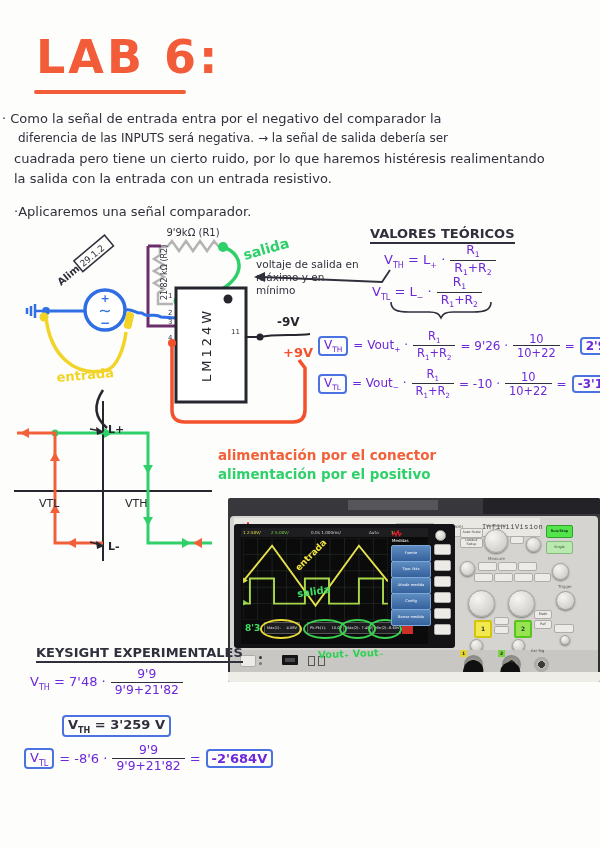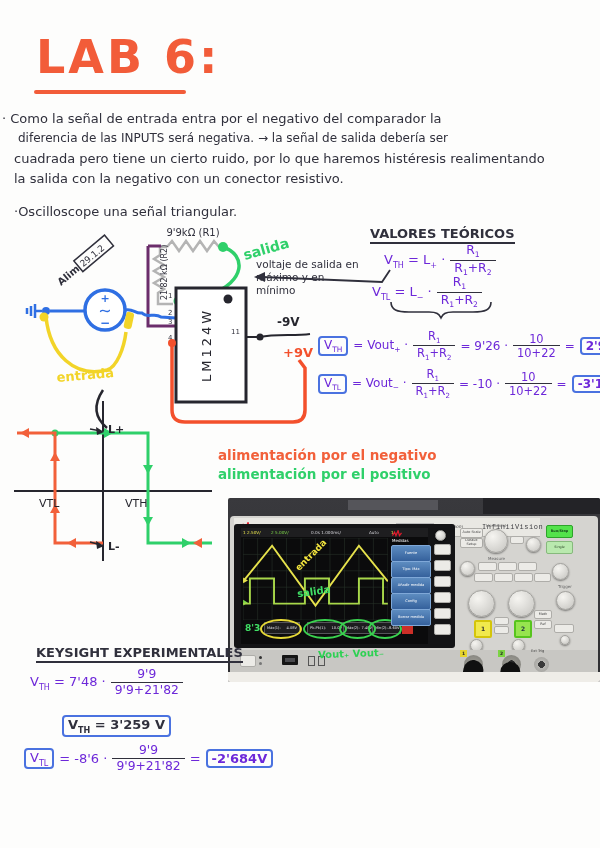--- a/index.html
+++ b/index.html
@@ -33,22 +33,22 @@
 </style>
 </head>
 <body>
 
 <div class="abs" style="left:36px;top:30px;font-size:46px;font-weight:bold;color:#f25c39;letter-spacing:3px;">LAB 6:</div>
 <div class="abs" style="left:34px;top:90px;width:152px;height:4px;background:#f25c39;border-radius:2px;"></div>
 
 <div class="abs ink" style="left:2px;top:111px;font-size:13px;">· Como la señal de entrada entra por el negativo del comparador la</div>
 <div class="abs ink" style="left:18px;top:131px;font-size:12px;">diferencia de las INPUTS será negativa. → la señal de salida debería ser</div>
 <div class="abs ink" style="left:14px;top:151px;font-size:13px;">cuadrada pero tiene un cierto ruido, por lo que haremos histéresis realimentando</div>
-<div class="abs ink" style="left:14px;top:171px;font-size:13px;">la salida con la negativo con un conector resistivo.</div>
-<div class="abs ink" style="left:14px;top:204px;font-size:13px;">·Oscilloscope una señal triangular.</div>
+<div class="abs ink" style="left:14px;top:171px;font-size:13px;">la salida con la entrada con un entrada resistivo.</div>
+<div class="abs ink" style="left:14px;top:204px;font-size:13px;">·Aplicaremos una señal comparador.</div>
 
 <svg class="abs" style="left:15px;top:220px;" width="320" height="215" viewBox="0 0 320 215">
 
   <text x="178" y="16" font-size="10" fill="#30303c" text-anchor="middle">9'9kΩ (R1)</text>
 
   <path d="M152,27 l5,-6 l7,10 l7,-10 l7,10 l7,-10 l7,10 l7,-10 l5,6" stroke="#b4b4b4" stroke-width="2.5" fill="none"></path>
 
   <path d="M145,27 V35 l-6,4 l10,6 l-10,6 l10,6 l-10,6 l10,6 l-6,4 V80 V84 H158" stroke="#b4b4b4" stroke-width="2.5" fill="none"></path>
   <path d="M145,27 H152" stroke="#b4b4b4" stroke-width="2.5" fill="none"></path>
   <text x="152" y="80" font-size="8" fill="#30303c" transform="rotate(-90 152 80)">21'82 kΩ (R2)</text>
@@ -197,21 +197,21 @@
   <path d="M78,34 L89,36" stroke="#26262e" stroke-width="1.6"></path>
   <polygon points="92,37 84,32 85,40" fill="#26262e"></polygon>
   <path d="M78,147 L89,150" stroke="#26262e" stroke-width="1.6"></path>
   <polygon points="92,151 84,146 85,154" fill="#26262e"></polygon>
   <text x="96" y="38" font-size="11" fill="#26262e" font-weight="bold">L+</text>
   <text x="96" y="155" font-size="11" fill="#26262e" font-weight="bold">L-</text>
   <text x="27" y="112" font-size="11" fill="#26262e">VTL</text>
   <text x="113" y="112" font-size="11" fill="#26262e">VTH</text>
 </svg>
 
-<div class="abs" style="left:218px;top:447px;font-size:13.5px;font-weight:bold;color:#f2603a;">alimentación por el negativo</div>
+<div class="abs" style="left:218px;top:447px;font-size:13.5px;font-weight:bold;color:#f2603a;">alimentación por el conector</div>
 <div class="abs" style="left:218px;top:466px;font-size:13.5px;font-weight:bold;color:#2fd06a;">alimentación por el positivo</div>
 
 <div class="scope">
 
   <div class="s" style="left:255px;top:0;width:117px;height:16px;background:#232327;"></div>
   <div class="s" style="left:120px;top:2px;width:90px;height:10px;background:#55555a;"></div>
 
   <div class="s" style="left:2px;top:18px;width:368px;height:156px;background:#d5d4d0;border-radius:4px;"></div>
 
   <div class="s" style="left:6px;top:20px;width:306px;height:18px;background:#e9e8e3;border-bottom:1px solid #b5b4b0;">

